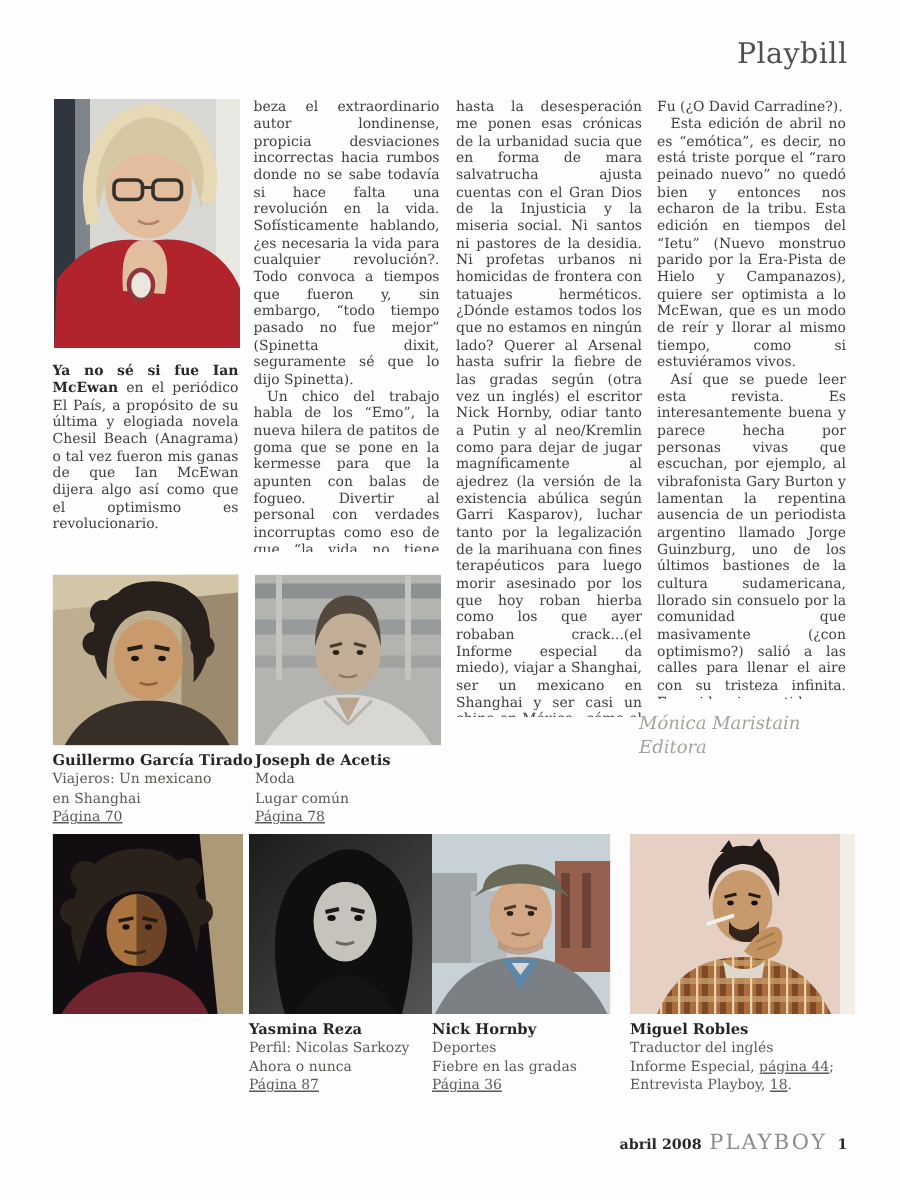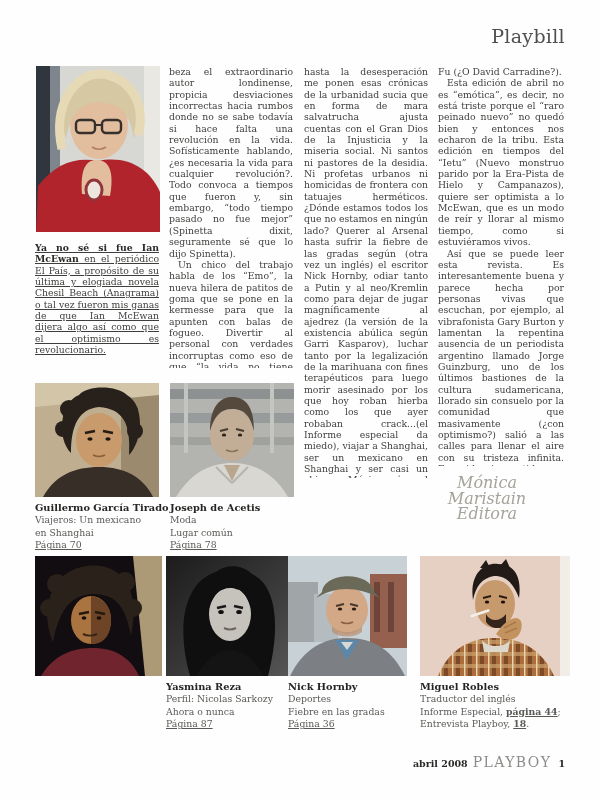--- a/index.html
+++ b/index.html
@@ -5,27 +5,27 @@
   html,body{margin:0;padding:0;background:#ffffff;}
   .page{position:relative;width:600px;height:800px;background:#fefefe;
         font-family:"DejaVu Serif", serif;overflow:hidden;color:#3f3e3c;}
   .masthead{position:absolute;top:25px;right:35px;font-size:19px;color:#4f4f4f;letter-spacing:.3px;}
   .photo{position:absolute;overflow:hidden;}
   .photo svg{display:block;width:100%;height:100%;}
   .col{position:absolute;font-size:9.3px;line-height:11.35px;text-align:justify;overflow:hidden;}
   .col p{margin:0;}
   .col p.ind{text-indent:9px;}
   .lead{font-weight:bold;color:#2a2927;}
-  .signature{position:absolute;left:426px;top:475px;width:122px;text-align:center;
-             font-style:italic;color:#a6a39c;font-size:16px;line-height:15.5px;}
+  .signature{position:absolute;left:426px;top:475px;width:122px;text-align:left;
+             font-style:italic;color:#a6a39c;font-size:12px;line-height:15.5px;}
   .caption{position:absolute;font-size:9.3px;line-height:12.4px;color:#5a5955;}
   .cap-name{font-weight:bold;color:#262523;font-size:9.8px;white-space:nowrap;}
   .cap-line{white-space:nowrap;}
   .cap-page{text-decoration:underline;}
-  .m-link{text-decoration:underline;font-weight:bold;}
+  .m-link{text-decoration:underline;}
   .footer{position:absolute;top:754px;right:35px;font-size:9.5px;color:#2a2927;}
   .f-issue{font-weight:bold;}
   .f-brand{color:#8d8c89;letter-spacing:1.4px;font-size:14px;padding:0 2px;}
   .f-page{font-weight:bold;padding-left:2px;}
 </style>
 </head>
 <body>
 
 <div class="page">
 
@@ -43,21 +43,21 @@
       <path d="M30 73 C18 34 38 8 64 9 C92 10 108 34 98 73 C94 48 86 38 63 36 C42 38 34 50 30 73 Z" fill="#d6c8a2"></path>
       <path d="M26 83 C16 38 40 6 66 8 C96 12 110 40 102 69" fill="none" stroke="#e6dab6" stroke-width="9"></path>
       <rect x="40" y="54" width="19" height="13" rx="4" fill="none" stroke="#35302c" stroke-width="2.4"></rect>
       <rect x="66" y="54" width="19" height="13" rx="4" fill="none" stroke="#35302c" stroke-width="2.4"></rect>
       <line x1="59" y1="59" x2="66" y2="59" stroke="#35302c" stroke-width="2"></line>
       <path d="M56 81 C60 84 66 84 70 81" stroke="#b08060" stroke-width="1.6" fill="none"></path>
       <ellipse cx="58" cy="124" rx="8" ry="10" fill="#ece6de" stroke="#93343a" stroke-width="3"></ellipse>
     </svg>
   </div>
 
-  <div class="col" style="left:35px;top:242px;width:124px;height:132px;text-decoration:underline;">
+  <div class="col" style="left:35px;top:242px;width:124px;height:132px;">
     <p><span class="lead">Ya no sé si fue Ian McEwan</span><span> en el periódico El País, a propósito de su última y elogiada novela Chesil Beach (Anagrama) o tal vez fueron mis ganas de que Ian McEwan dijera algo así como que el optimismo es revolucionario.</span></p>
   </div>
 
   <div class="col" style="left:169px;top:66px;width:124px;height:302px;">
     <p>beza el extraordinario autor londinense, propicia desviaciones incorrectas hacia rumbos donde no se sabe todavía si hace falta una revolución en la vida. Sofísticamente hablando, ¿es necesaria la vida para cualquier revolución?. Todo convoca a tiempos que fueron y, sin embargo, “todo tiempo pasado no fue mejor” (Spinetta dixit, seguramente sé que lo dijo Spinetta).</p>
     <p class="ind">Un chico del trabajo habla de los “Emo”, la nueva hilera de patitos de goma que se pone en la kermesse para que la apunten con balas de fogueo. Divertir al personal con verdades incorruptas como eso de que “la vida no tiene sentido” me aburre hasta un grado exasperante. Como</p>
   </div>
 
   <div class="col" style="left:304px;top:66px;width:124px;height:412px;">
     <p>hasta la desesperación me ponen esas crónicas de la urbanidad sucia que en forma de mara salvatrucha ajusta cuentas con el Gran Dios de la Injusticia y la miseria social. Ni santos ni pastores de la desidia. Ni profetas urbanos ni homicidas de frontera con tatuajes herméticos. ¿Dónde estamos todos los que no estamos en ningún lado? Querer al Arsenal hasta sufrir la fiebre de las gradas según (otra vez un inglés) el escritor Nick Hornby, odiar tanto a Putin y al neo/Kremlin como para dejar de jugar magníficamente al ajedrez (la versión de la existencia abúlica según Garri Kasparov), luchar tanto por la legalización de la marihuana con fines terapéuticos para luego morir asesinado por los que hoy roban hierba como los que ayer robaban crack...(el Informe especial da miedo), viajar a Shanghai, ser un mexicano en Shanghai y ser casi un chino en México...cómo el lugar común de las nacionalidades vuelve a confirmar aquello de que en tierra azteca pudo haber nacido Kung</p>

